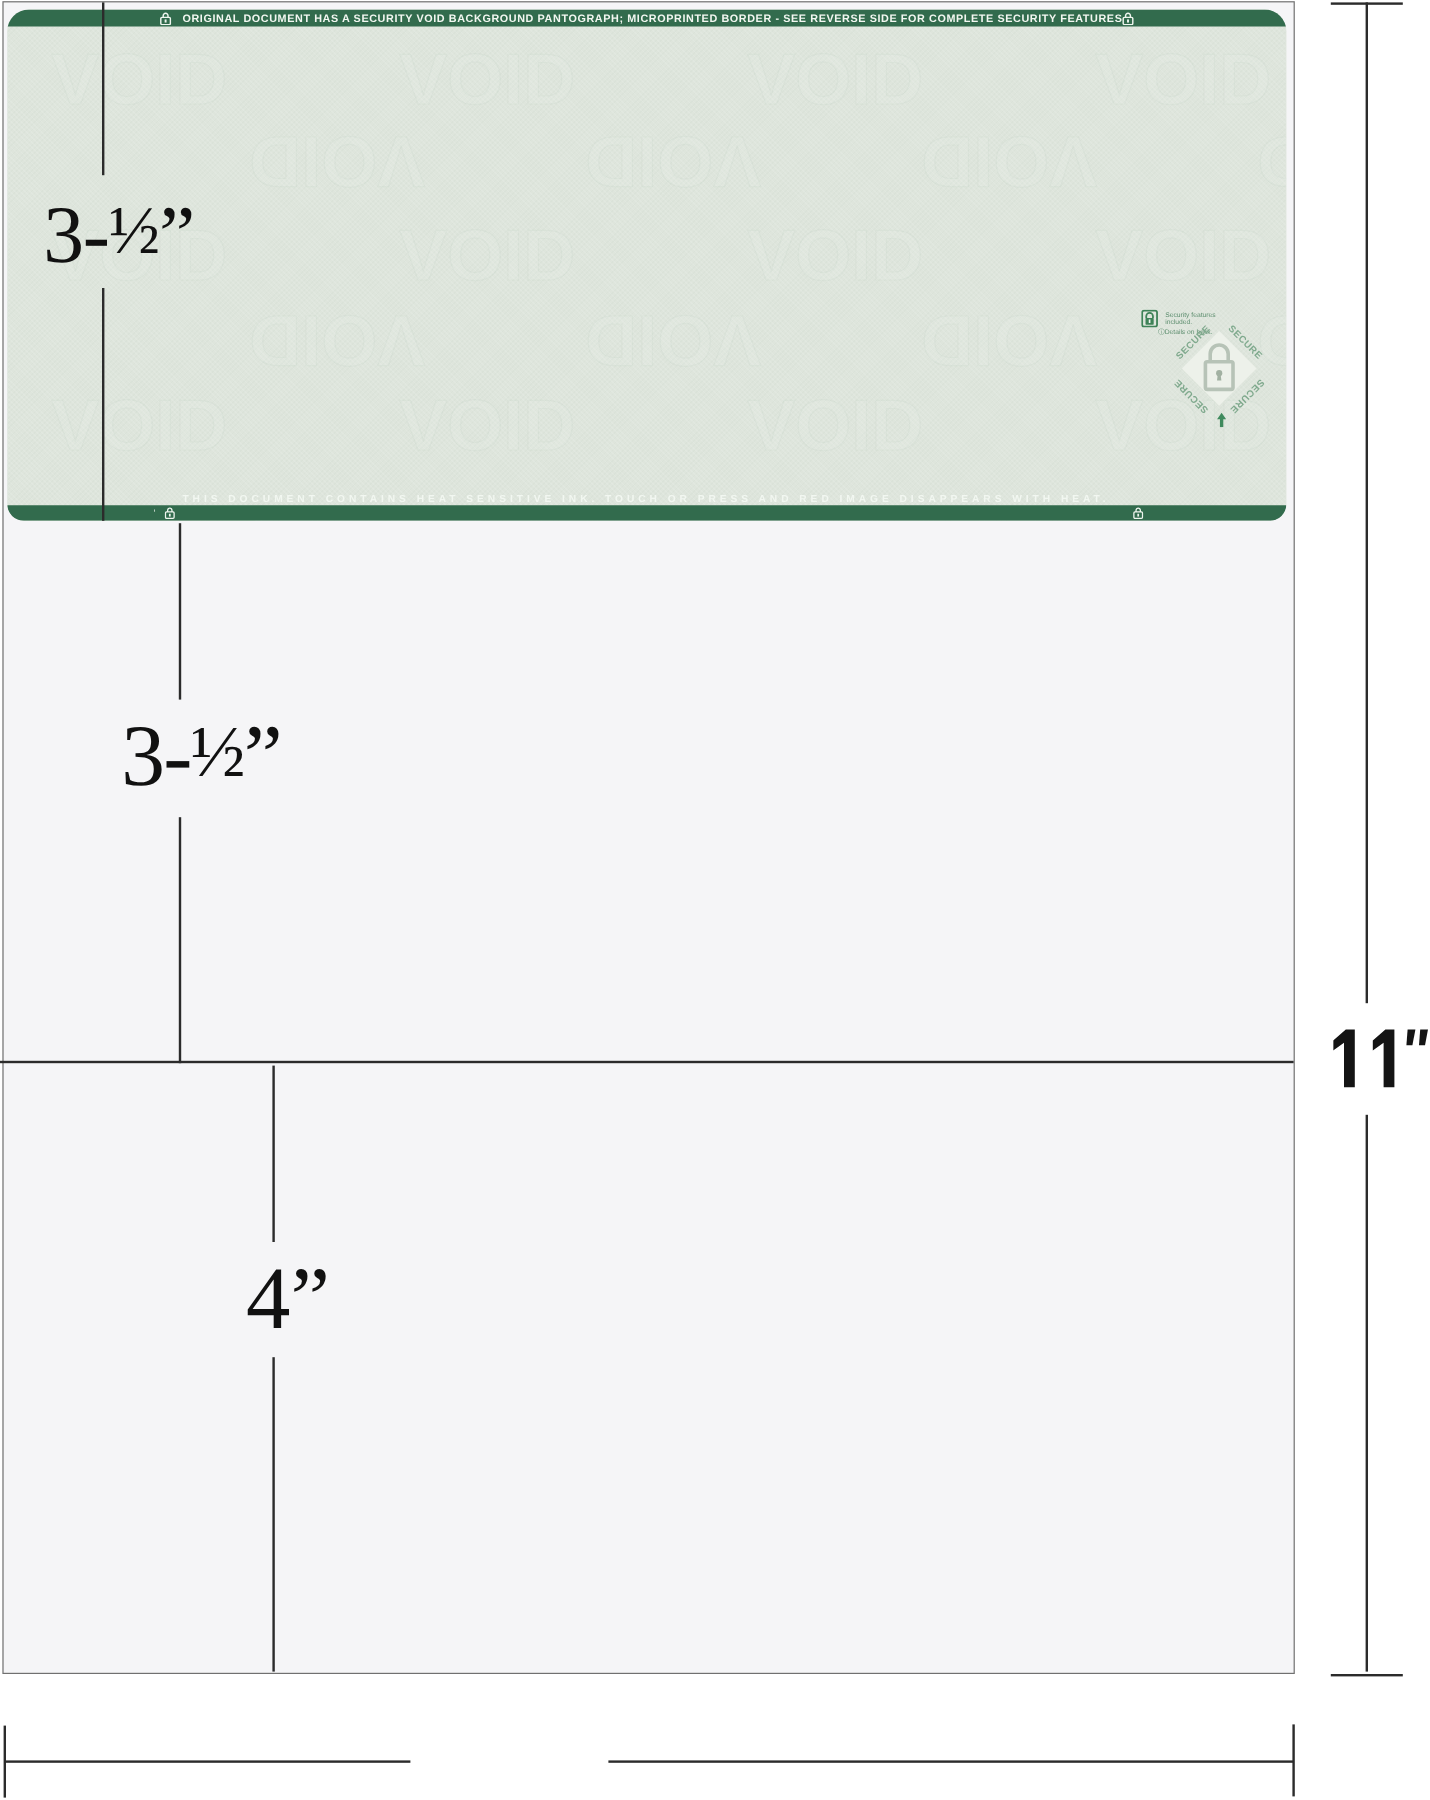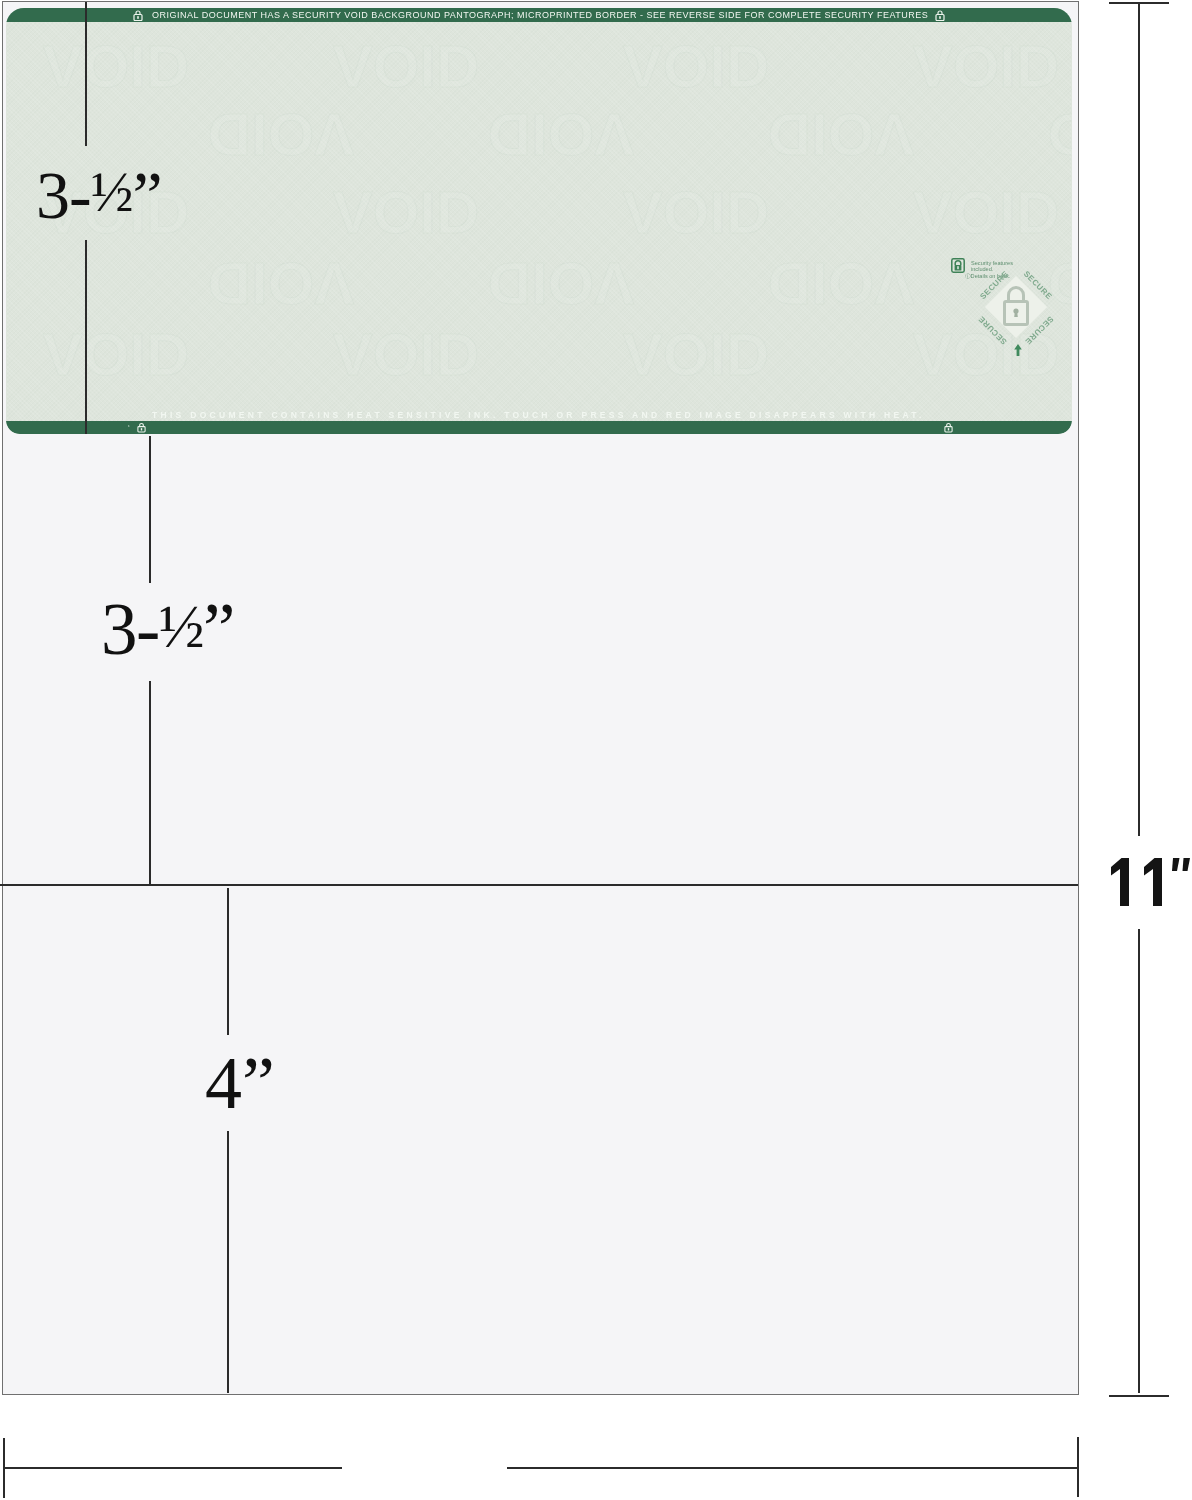--- a/index.html
+++ b/index.html
@@ -60,21 +60,21 @@
 
   <div class="abs" style="left:0;top:0;width:1066px;height:14px;background:#326b4d;border-radius:18px 18px 0 0;"></div>
 
   <svg class="abs" style="left:127px;top:2px;" width="10" height="11" viewBox="0 0 10 11">
     <rect x="1" y="4.5" width="8" height="6" rx="1" fill="none" stroke="#eef5ee" stroke-width="1.2"></rect>
     <path d="M3 4.5 V3 a2 2 0 0 1 4 0 v1.5" fill="none" stroke="#eef5ee" stroke-width="1.2"></path>
     <rect x="4.2" y="6.2" width="1.6" height="2.6" fill="#eef5ee"></rect>
   </svg>
 
   <div class="abs" style="left:146px;top:0;height:14px;line-height:14px;color:#f2f7f1;will-change:transform;
-       font-size:9px;font-weight:normal;letter-spacing:0.5px;white-space:nowrap;">ORIGINAL DOCUMENT HAS A SECURITY VOID BACKGROUND PANTOGRAPH; MICROPRINTED BORDER - SEE REVERSE SIDE FOR COMPLETE SECURITY FEATURES</div>
+       font-size:9px;font-weight:bold;letter-spacing:0.5px;white-space:nowrap;">ORIGINAL DOCUMENT HAS A SECURITY VOID BACKGROUND PANTOGRAPH; MICROPRINTED BORDER - SEE REVERSE SIDE FOR COMPLETE SECURITY FEATURES</div>
 
   <svg class="abs" style="left:929px;top:2px;" width="10" height="11" viewBox="0 0 10 11">
     <rect x="1" y="4.5" width="8" height="6" rx="1" fill="none" stroke="#eef5ee" stroke-width="1.2"></rect>
     <path d="M3 4.5 V3 a2 2 0 0 1 4 0 v1.5" fill="none" stroke="#eef5ee" stroke-width="1.2"></path>
     <rect x="4.2" y="6.2" width="1.6" height="2.6" fill="#eef5ee"></rect>
   </svg>
 
   <svg class="abs" style="left:945px;top:250px;" width="14" height="15" viewBox="0 0 14 15">
     <rect x="0.8" y="0.8" width="12.4" height="13.4" rx="1.6" fill="none" stroke="#3e8257" stroke-width="1.5"></rect>
     <path d="M4.2 7 V5.6 a2.8 2.8 0 0 1 5.6 0 V7" fill="none" stroke="#3e8257" stroke-width="1.5"></path>

